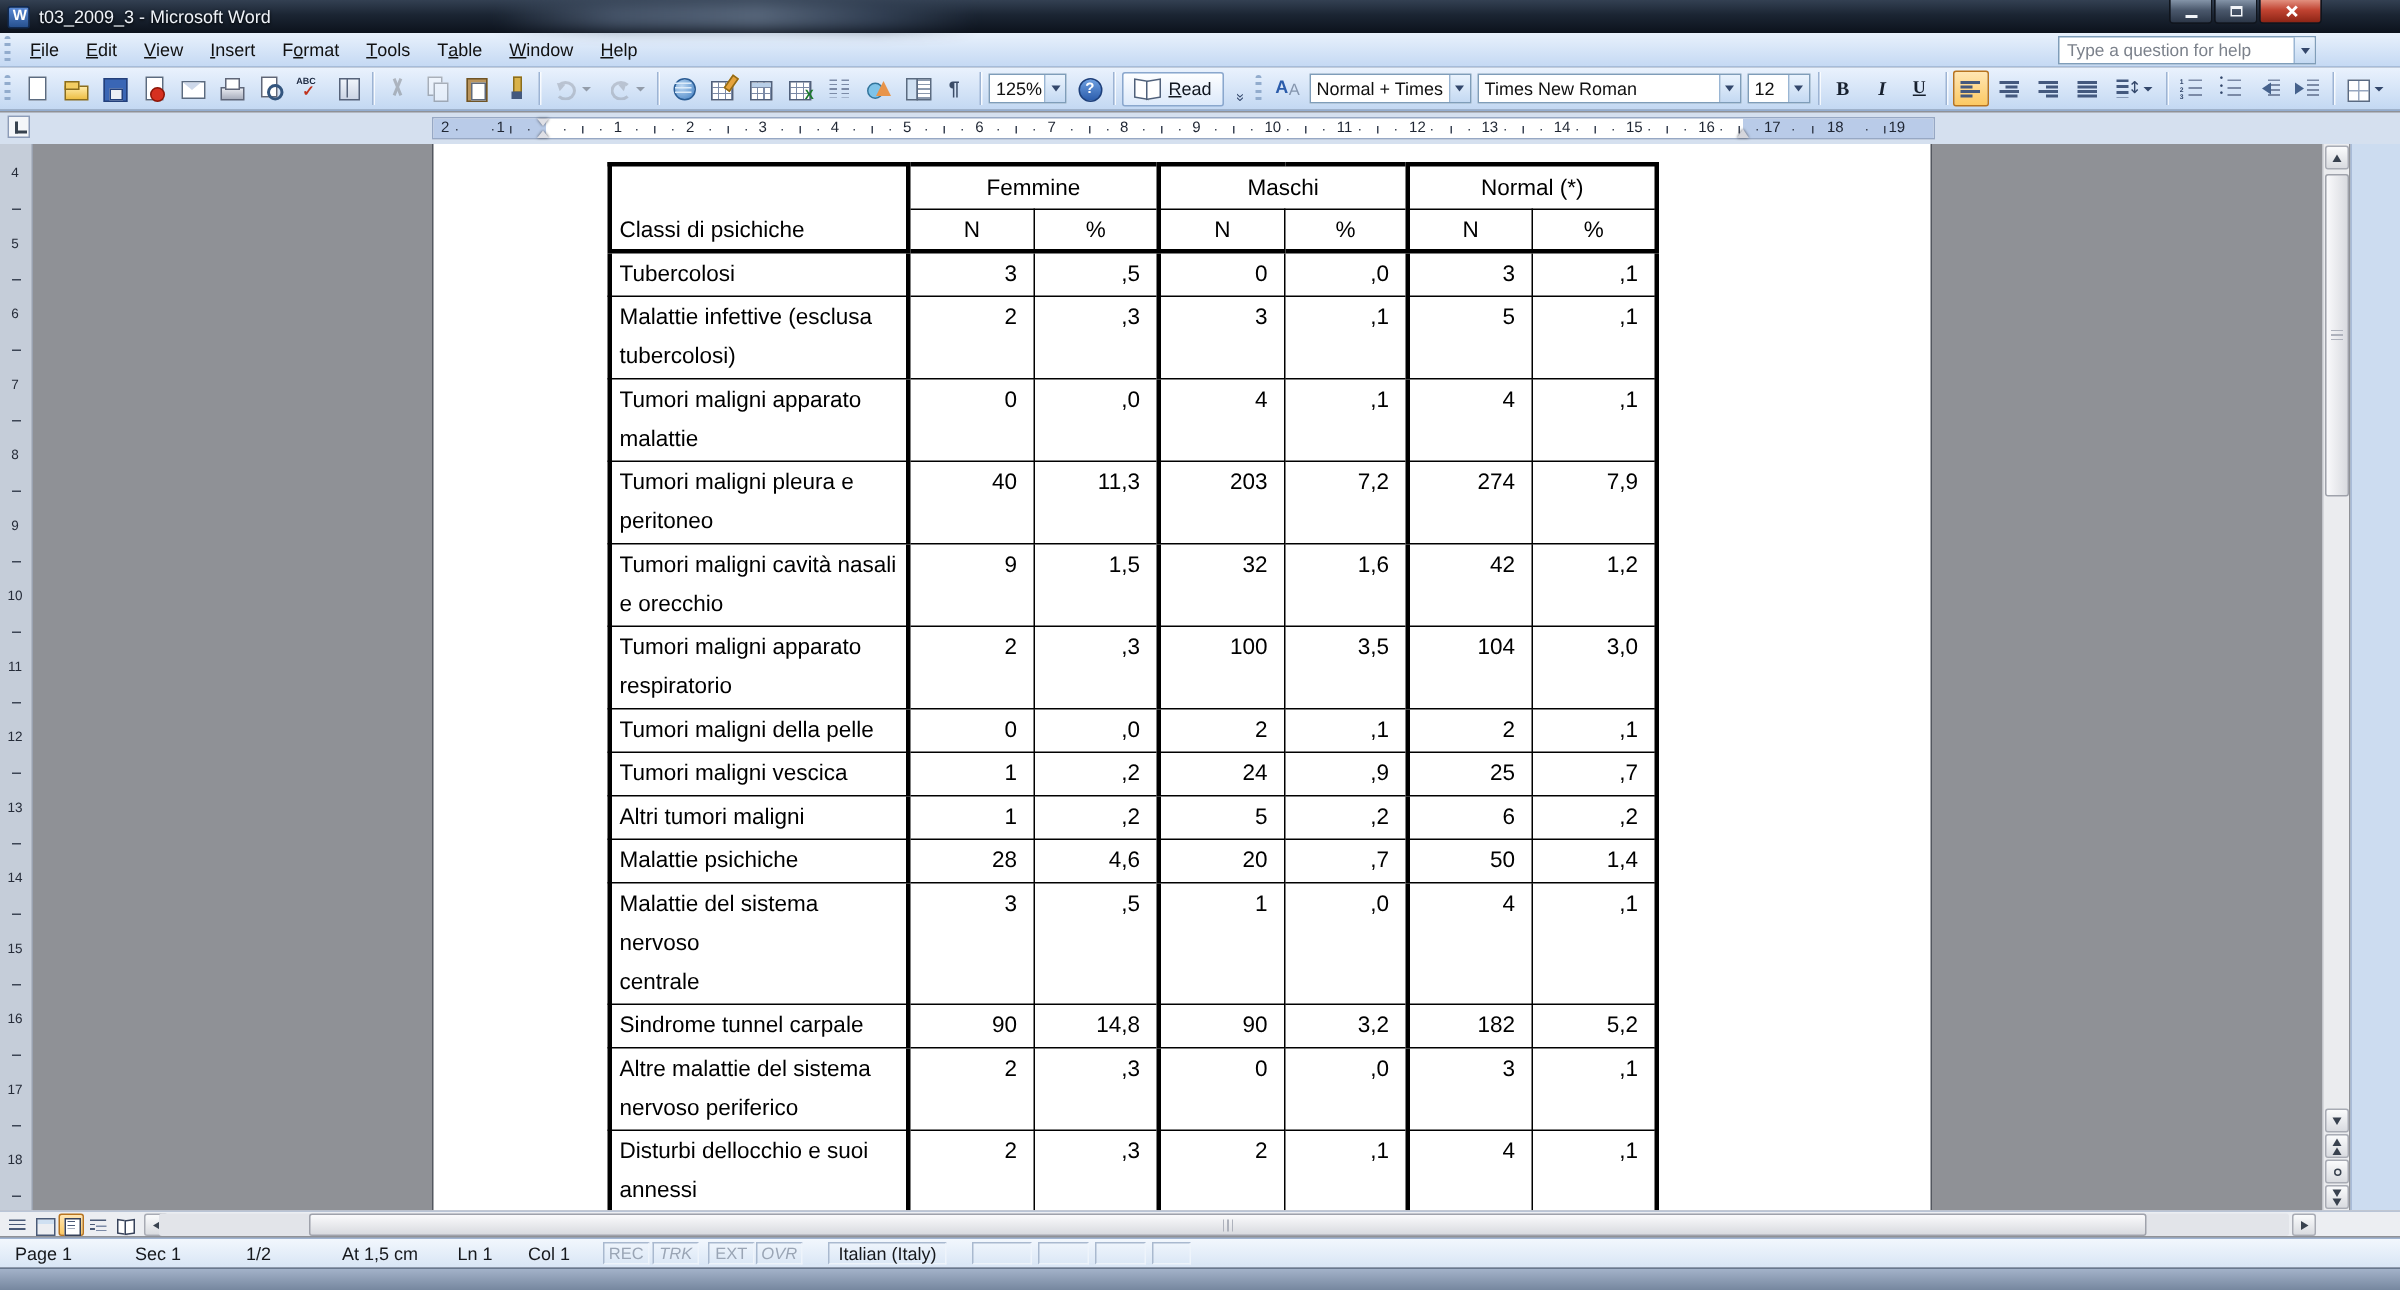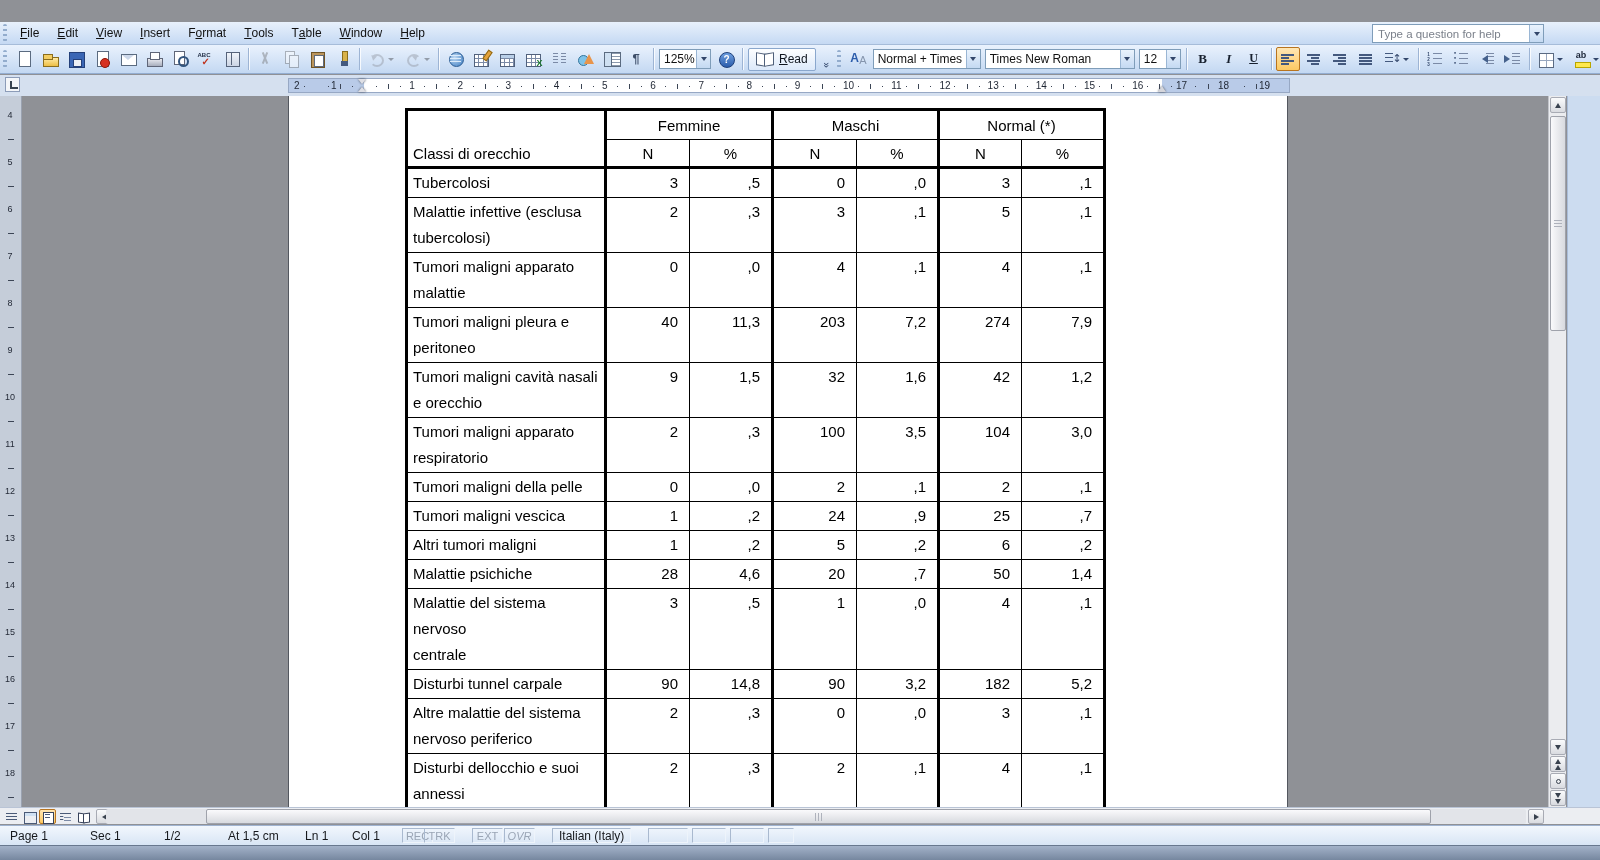--- a/index.html
+++ b/index.html
@@ -220,20 +220,36 @@
 
   .bottomedge{position:absolute;left:0;top:845px;width:1600px;height:15px;
     background:linear-gradient(#a3b2c9,#76879f);border-top:1px solid #68788f;}
   u{text-decoration:underline;}
 </style>
 </head>
 <body>
 
 <div id="app">
 
+  <div class="titlebar">
+    <span class="appicon"></span>
+    <span class="wtitle">t03_2009_3 - Microsoft Word</span>
+    <div class="tb-artifact"></div>
+    <div class="wctrls">
+      <div class="wbtn">
+          <i class="glyph-min"></i>
+        </div>
+      <div class="wbtn">
+          <i class="glyph-max"></i>
+        </div>
+      <div class="wbtn close">
+          <i class="glyph-close"></i>
+        </div>
+    </div>
+  </div>
 
   <div class="menubar">
     <span class="thandle"></span>
     <div id="menu-items">
         <span class="mitem"><u>F</u>ile</span>
         <span class="mitem"><u>E</u>dit</span>
         <span class="mitem"><u>V</u>iew</span>
         <span class="mitem"><u>I</u>nsert</span>
         <span class="mitem">F<u>o</u>rmat</span>
         <span class="mitem"><u>T</u>ools</span>
@@ -341,21 +357,21 @@
       </div>
     <div id="fmt-toolbar" class="tbar">
         <span class="thandle"></span>
         <div class="tb">
           <span class="ic i-styles"></span>
         </div>
         <div class="combo" style="width: 108px;">
           <span class="val">Normal + Times N</span>
           <span class="dbtn"></span>
         </div>
-        <div class="combo" style="width: 150px;">
+        <div class="combo" style="width: 176px;">
           <span class="val">Times New Roman</span>
           <span class="dbtn"></span>
         </div>
         <div class="combo" style="width: 42px;">
           <span class="val">12</span>
           <span class="dbtn"></span>
         </div>
         <div class="tsep"></div>
         <div class="tb">
           <span class="ic i-bold"></span>
@@ -560,21 +576,21 @@
             <col style="width: 199px;">
             <col style="width: 84px;">
             <col style="width: 83px;">
             <col style="width: 84px;">
             <col style="width: 82px;">
             <col style="width: 83px;">
             <col style="width: 83px;">
           </colgroup>
           <thead>
             <tr>
-              <th class="lblcell" rowspan="2">Classi di orecchio</th>
+              <th class="lblcell" rowspan="2">Classi di psichiche</th>
               <th class="grp" colspan="2">Femmine</th>
               <th class="grp" colspan="2">Maschi</th>
               <th class="grp" colspan="2">Normal (*)</th>
             </tr>
             <tr>
               <th class="sub">N</th>
               <th class="sub">%</th>
               <th class="sub">N</th>
               <th class="sub">%</th>
               <th class="sub">N</th>
@@ -704,21 +720,21 @@
               </td>
               <td class="num">3</td>
               <td class="num">,5</td>
               <td class="num">1</td>
               <td class="num">,0</td>
               <td class="num">4</td>
               <td class="num">,1</td>
             </tr>
             <tr>
               <td class="lbl">
-                <div>Disturbi tunnel carpale</div>
+                <div>Sindrome tunnel carpale</div>
               </td>
               <td class="num">90</td>
               <td class="num">14,8</td>
               <td class="num">90</td>
               <td class="num">3,2</td>
               <td class="num">182</td>
               <td class="num">5,2</td>
             </tr>
             <tr>
               <td class="lbl">
@@ -803,21 +819,21 @@
       </div>
   </div>
 
   <div class="statusbar">
     <span class="st" style="left:10px">Page 1</span>
     <span class="st" style="left:90px">Sec 1</span>
     <span class="st" style="left:164px">1/2</span>
     <span class="st" style="left:228px">At 1,5 cm</span>
     <span class="st" style="left:305px">Ln 1</span>
     <span class="st" style="left:352px">Col 1</span>
-    <span id="modes"><span class="mode" style="left: 402px;">REC</span><span class="mode" style="left: 424px;">TRK</span><span class="mode" style="left: 472px;">EXT</span><span class="mode" style="left: 504px; font-style: italic;">OVR</span></span>
+    <span id="modes"><span class="mode" style="left: 402px;">REC</span><span class="mode" style="left: 435px; font-style: italic;">TRK</span><span class="mode" style="left: 472px;">EXT</span><span class="mode" style="left: 504px; font-style: italic;">OVR</span></span>
     <span class="lang" style="left:552px">Italian (Italy)</span>
     <span class="emptyseg" style="left:648px;width:40px"></span>
     <span class="emptyseg" style="left:692px;width:34px"></span>
     <span class="emptyseg" style="left:730px;width:34px"></span>
     <span class="emptyseg" style="left:768px;width:26px"></span>
   </div>
 
   <div class="bottomedge"></div>
 </div>
 

